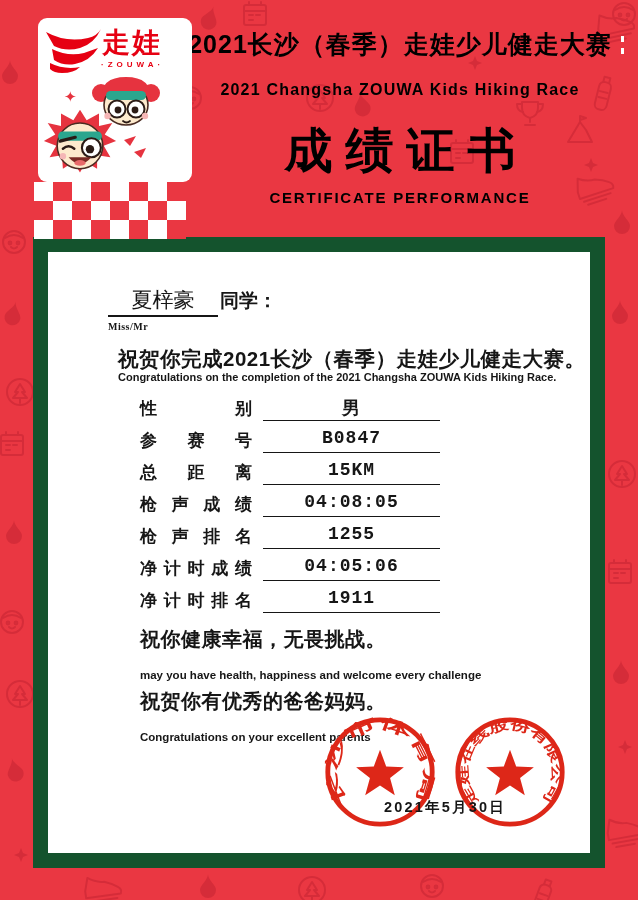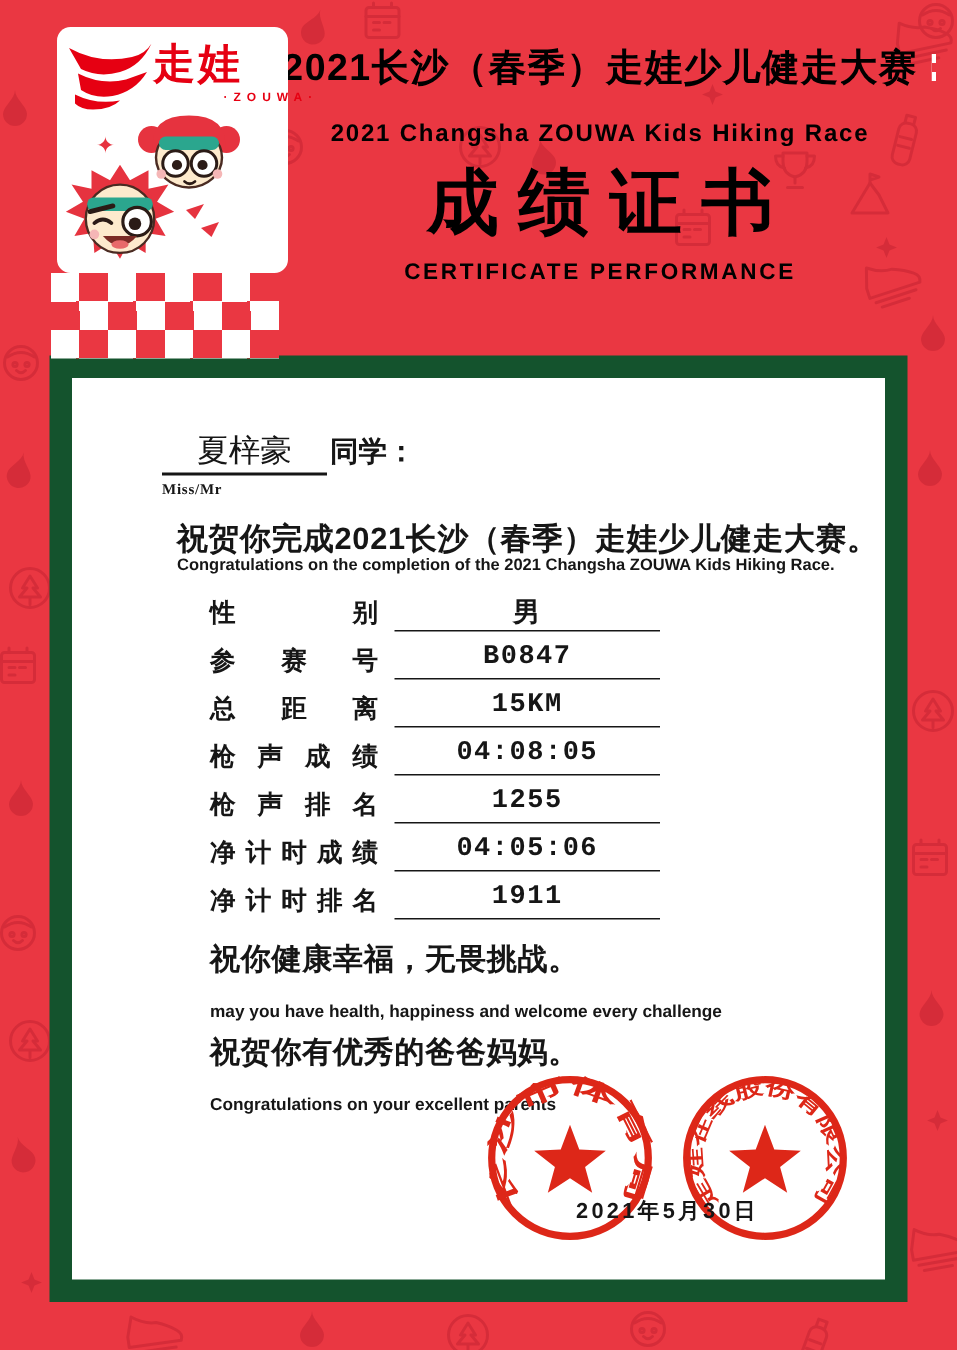--- a/index.html
+++ b/index.html
@@ -12,35 +12,35 @@
   .abs{position:absolute;}
 
   
   #doodles{position:absolute;left:0;top:0;width:638px;height:900px;z-index:0;opacity:.75;}
   .dk-s{stroke:#cf2936;stroke-width:2;fill:none;stroke-linecap:round;stroke-linejoin:round;}
   .dk-f{fill:#cf2936;stroke:none;}
 
   
   .logo-box{left:38px;top:18px;width:154px;height:164px;background:#fff;border-radius:9px;z-index:3;}
   .brand-cn{left:64px;top:6px;font-size:28px;font-weight:700;color:#e60012;letter-spacing:2px;}
-  .brand-en{left:63px;top:42px;font-size:8px;font-weight:700;color:#e60012;letter-spacing:4px;margin-left:48px;}
+  .brand-en{left:63px;top:42px;font-size:8px;font-weight:700;color:#e60012;letter-spacing:4px;}
   .sparkle{left:26px;top:70px;color:#e6333f;font-size:15px;}
   .checker-band{
     left:34px;top:182px;width:152px;height:57px;z-index:3;
     background:conic-gradient(#ea3742 25%, #fff 0 50%, #ea3742 0 75%, #fff 0);
     background-size:38px 38px;
   }
   .title-wrap{left:176px;top:28px;width:448px;text-align:center;z-index:2;color:#000000;}
   .title-row{display:flex;align-items:center;justify-content:center;gap:9px;}
   .title-cn{font-size:25px;font-weight:700;letter-spacing:1px;white-space:nowrap;}
   .flag{width:12px;height:18px;background-size:12px 12px;}
   .flag-left{background-image:conic-gradient(#fff 25%, transparent 0 50%, #fff 0 75%, transparent 0);}
   .flag-right{background-image:conic-gradient(transparent 25%, #fff 0 50%, transparent 0 75%, #fff 0);}
   .title-en{margin-top:20px;font-size:16px;font-weight:700;letter-spacing:1.2px;}
-  .cert-cn{margin-top:4px;font-size:48px;font-weight:700;letter-spacing:13px;padding-left:13px;}
+  .cert-cn{margin-top:20px;font-size:48px;font-weight:700;letter-spacing:13px;padding-left:13px;}
   .cert-en{margin-top:6px;font-size:15px;font-weight:700;letter-spacing:1.8px;}
 
   
   .frame{left:33px;top:237px;width:572px;height:631px;background:#14532d;z-index:2;}
   .paper{position:absolute;left:15px;top:15px;right:15px;bottom:15px;background:#fff;color:#161616;}
 
   .name-row{left:60px;top:34px;white-space:nowrap;}
   .name-line{display:inline-block;width:110px;text-align:center;border-bottom:2px solid #161616;
              font-family:"DejaVu Serif",serif;font-size:21px;padding-bottom:1px;}
   .name-suffix{font-size:19px;font-weight:700;margin-left:2px;}

